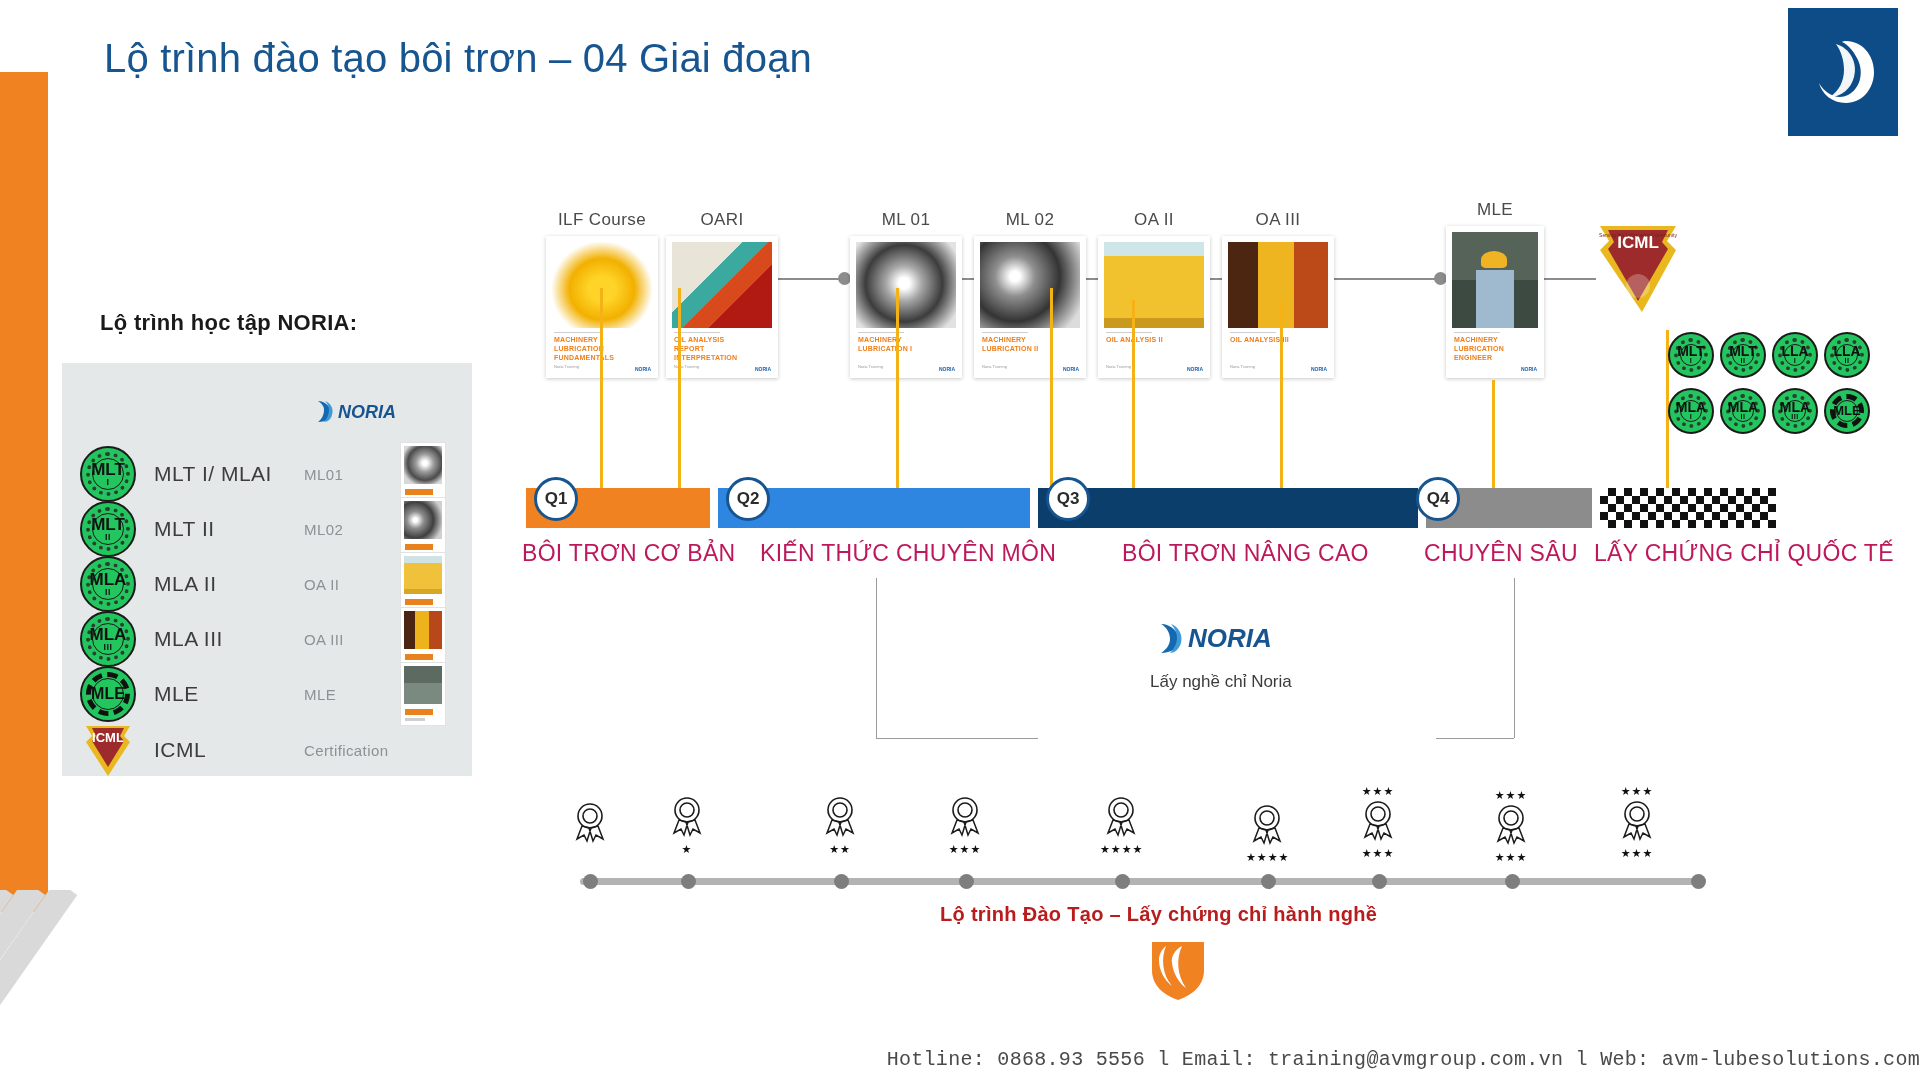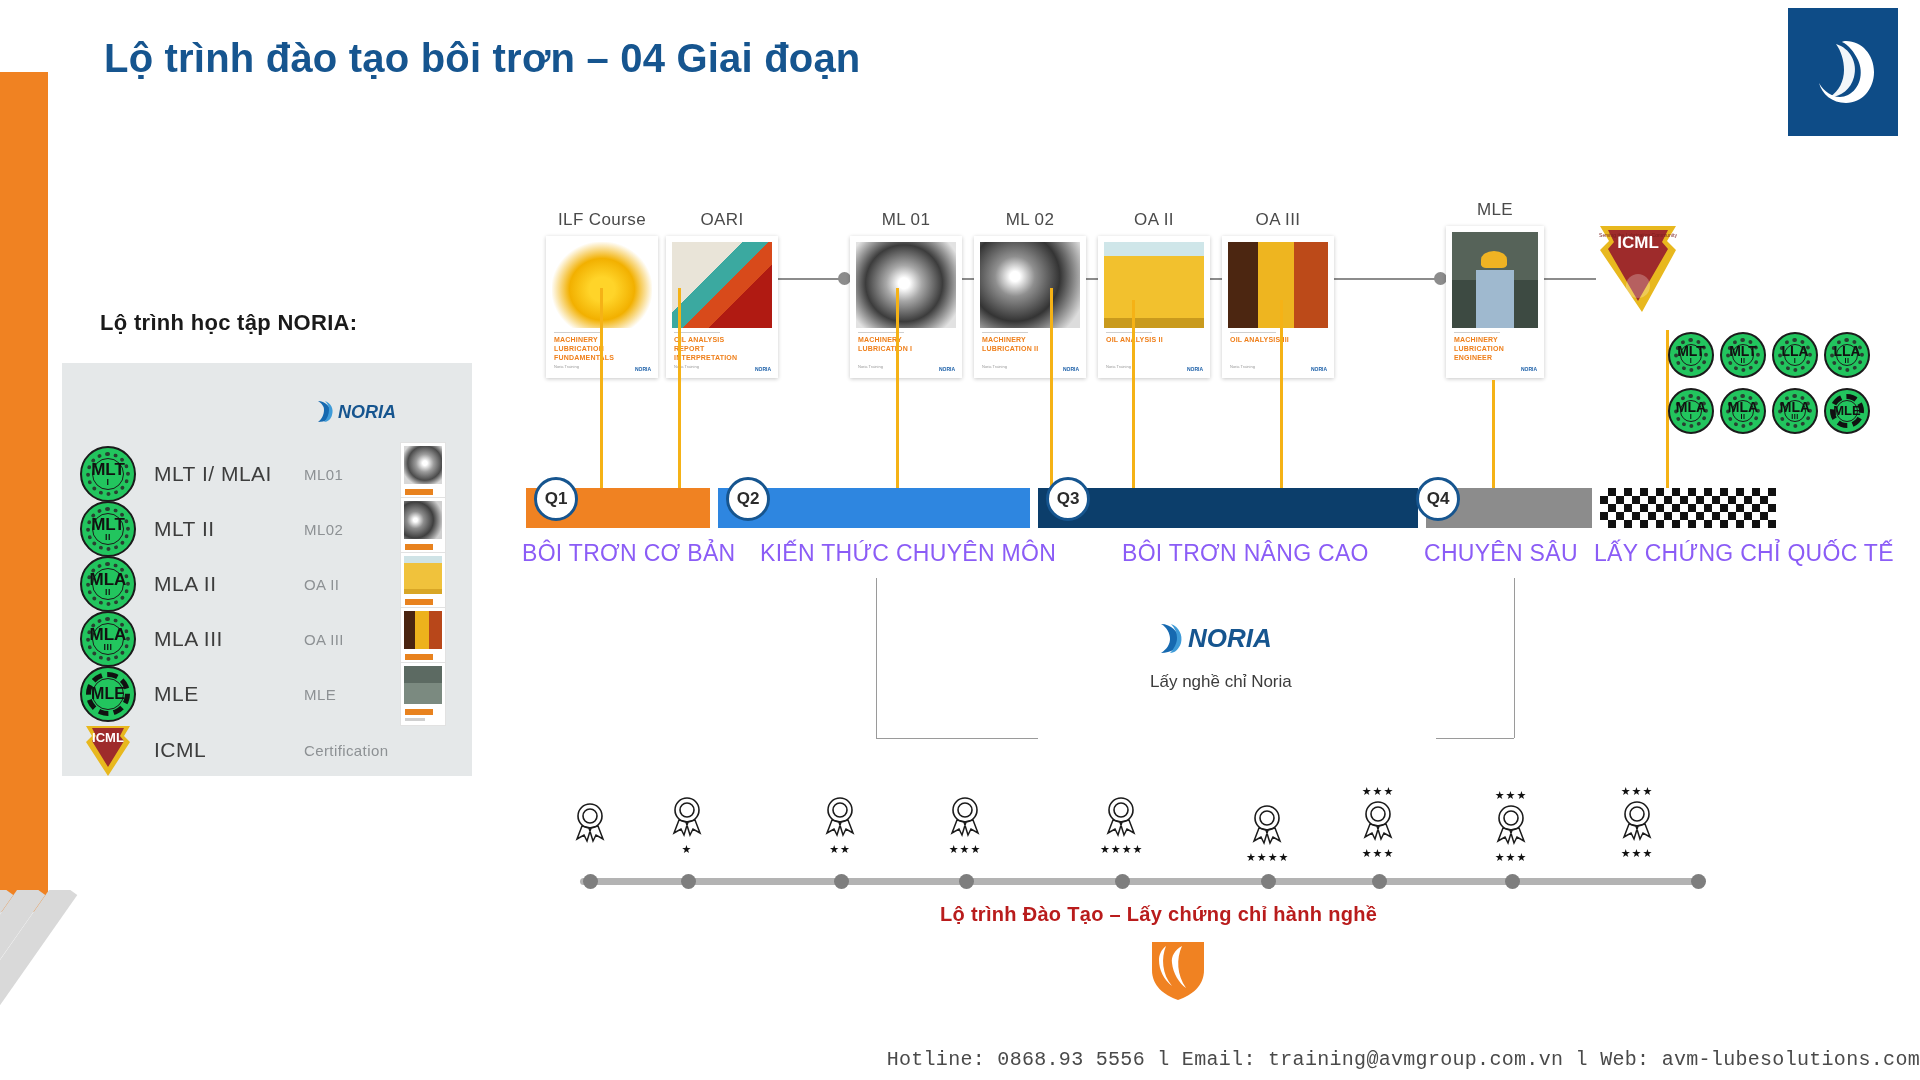--- a/index.html
+++ b/index.html
@@ -16,21 +16,21 @@
      transform:rotate(35deg);transform-origin:top left;}
 
   
   .brand-box{position:absolute;right:22px;top:8px;width:110px;height:128px;background:#0E4C87;}
   .brand-box svg{position:absolute;left:50%;top:50%;transform:translate(-50%,-50%);}
 
   
   .title{
     position:absolute;left:104px;top:36px;
     font-family:"Liberation Sans Narrow","Liberation Sans",sans-serif;
-    font-size:40px;font-weight:700;color:#16558F;letter-spacing:.2px;white-space:nowrap;
+    font-size:40px;font-weight:400;color:#16558F;letter-spacing:.2px;white-space:nowrap;
   }
 
   
   .sb-title{
     position:absolute;left:100px;top:310px;font-size:22px;font-weight:700;color:#1a1a1a;
     font-family:"Liberation Sans Narrow","Liberation Sans",sans-serif;letter-spacing:.3px;
   }
   .sb-panel{position:absolute;left:62px;top:363px;width:410px;height:413px;background:#e5e8e9;}
   .sb-noria{position:absolute;left:316px;top:398px;}
   .sb-row{position:absolute;left:80px;width:400px;height:68px;display:flex;align-items:center;}
@@ -75,21 +75,21 @@
 
   
   .drop{position:absolute;width:3px;background:#F5B216;}
   .pin{position:absolute;width:16px;height:16px;border-radius:50%;background:#F5B216;}
 
   
   .pbar{position:absolute;height:40px;}
   .qbadge{position:absolute;width:38px;height:38px;border-radius:50%;background:#fff;
      border:3px solid #16558F;display:flex;align-items:center;justify-content:center;
      font-size:17px;font-weight:700;color:#2b2b2b;font-family:"Liberation Sans Narrow","Liberation Sans",sans-serif;z-index:4;}
-  .plabel{position:absolute;white-space:nowrap;font-size:23px;color:#8b5cf6;letter-spacing:.3px;
+  .plabel{position:absolute;white-space:nowrap;font-size:23px;color:#be185d;letter-spacing:.3px;
      font-family:"Liberation Sans Narrow","Liberation Sans",sans-serif;}
 
   .checker{position:absolute;width:132px;height:40px;
      background-image:
        linear-gradient(45deg,#111 25%,transparent 25%,transparent 75%,#111 75%),
        linear-gradient(45deg,#111 25%,transparent 25%,transparent 75%,#111 75%);
      background-size:16px 16px;background-position:0 0,8px 8px;background-color:#fff;}
   .brk{position:absolute;border:1px solid #9a9a9a;}
   .cap-box{position:absolute;border:1px solid #9a9a9a;background:#fff;
      display:flex;align-items:center;justify-content:center;

